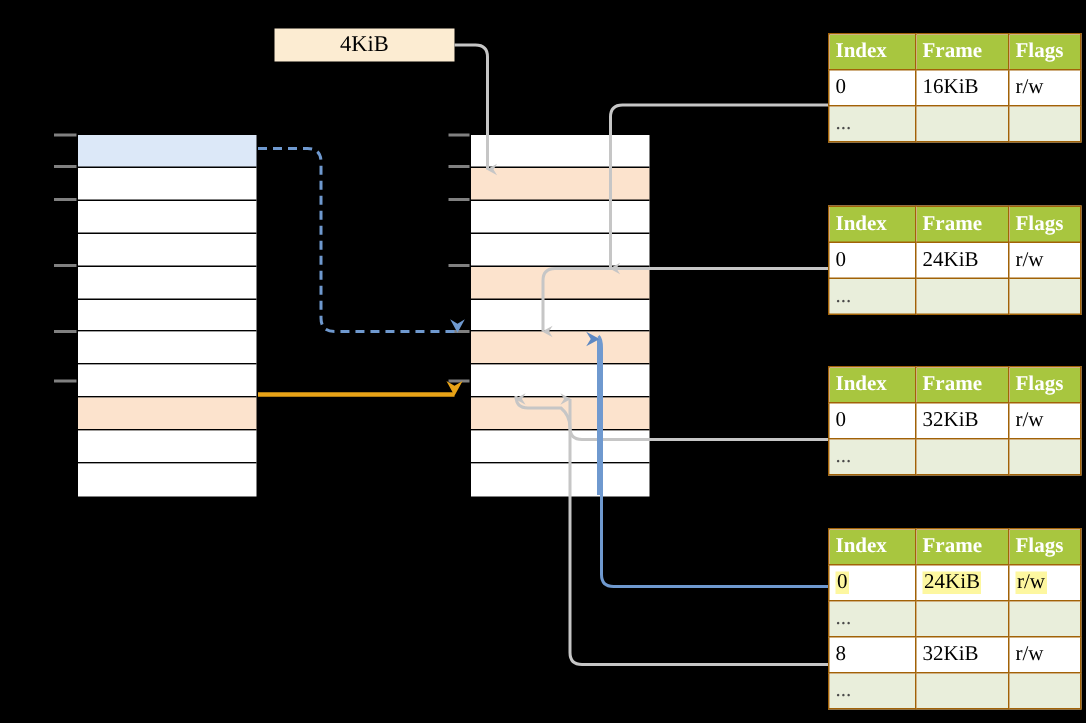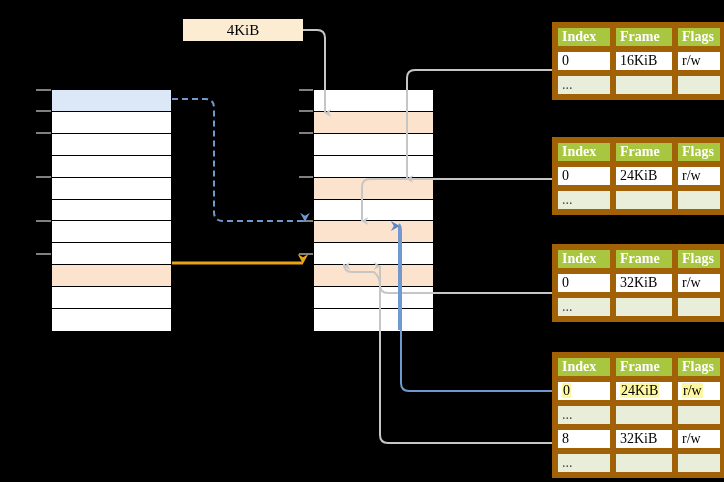--- a/index.html
+++ b/index.html
@@ -53,21 +53,21 @@
   
   .ptable {
     position: absolute;
     border-collapse: collapse;
     table-layout: fixed;
     background: #ffffff;
     border: 1px solid #9dbb3a;
     box-sizing: border-box;
   }
   .ptable th, .ptable td {
-    border: 6px solid #a16207;
+    border: 1px solid #a16207;
     font-size: 14px;
     padding: 1px 4px;
     height: 24px;
     box-sizing: border-box;
     text-align: left;
     vertical-align: middle;
     white-space: nowrap;
     overflow: hidden;
   }
   .ptable th {

